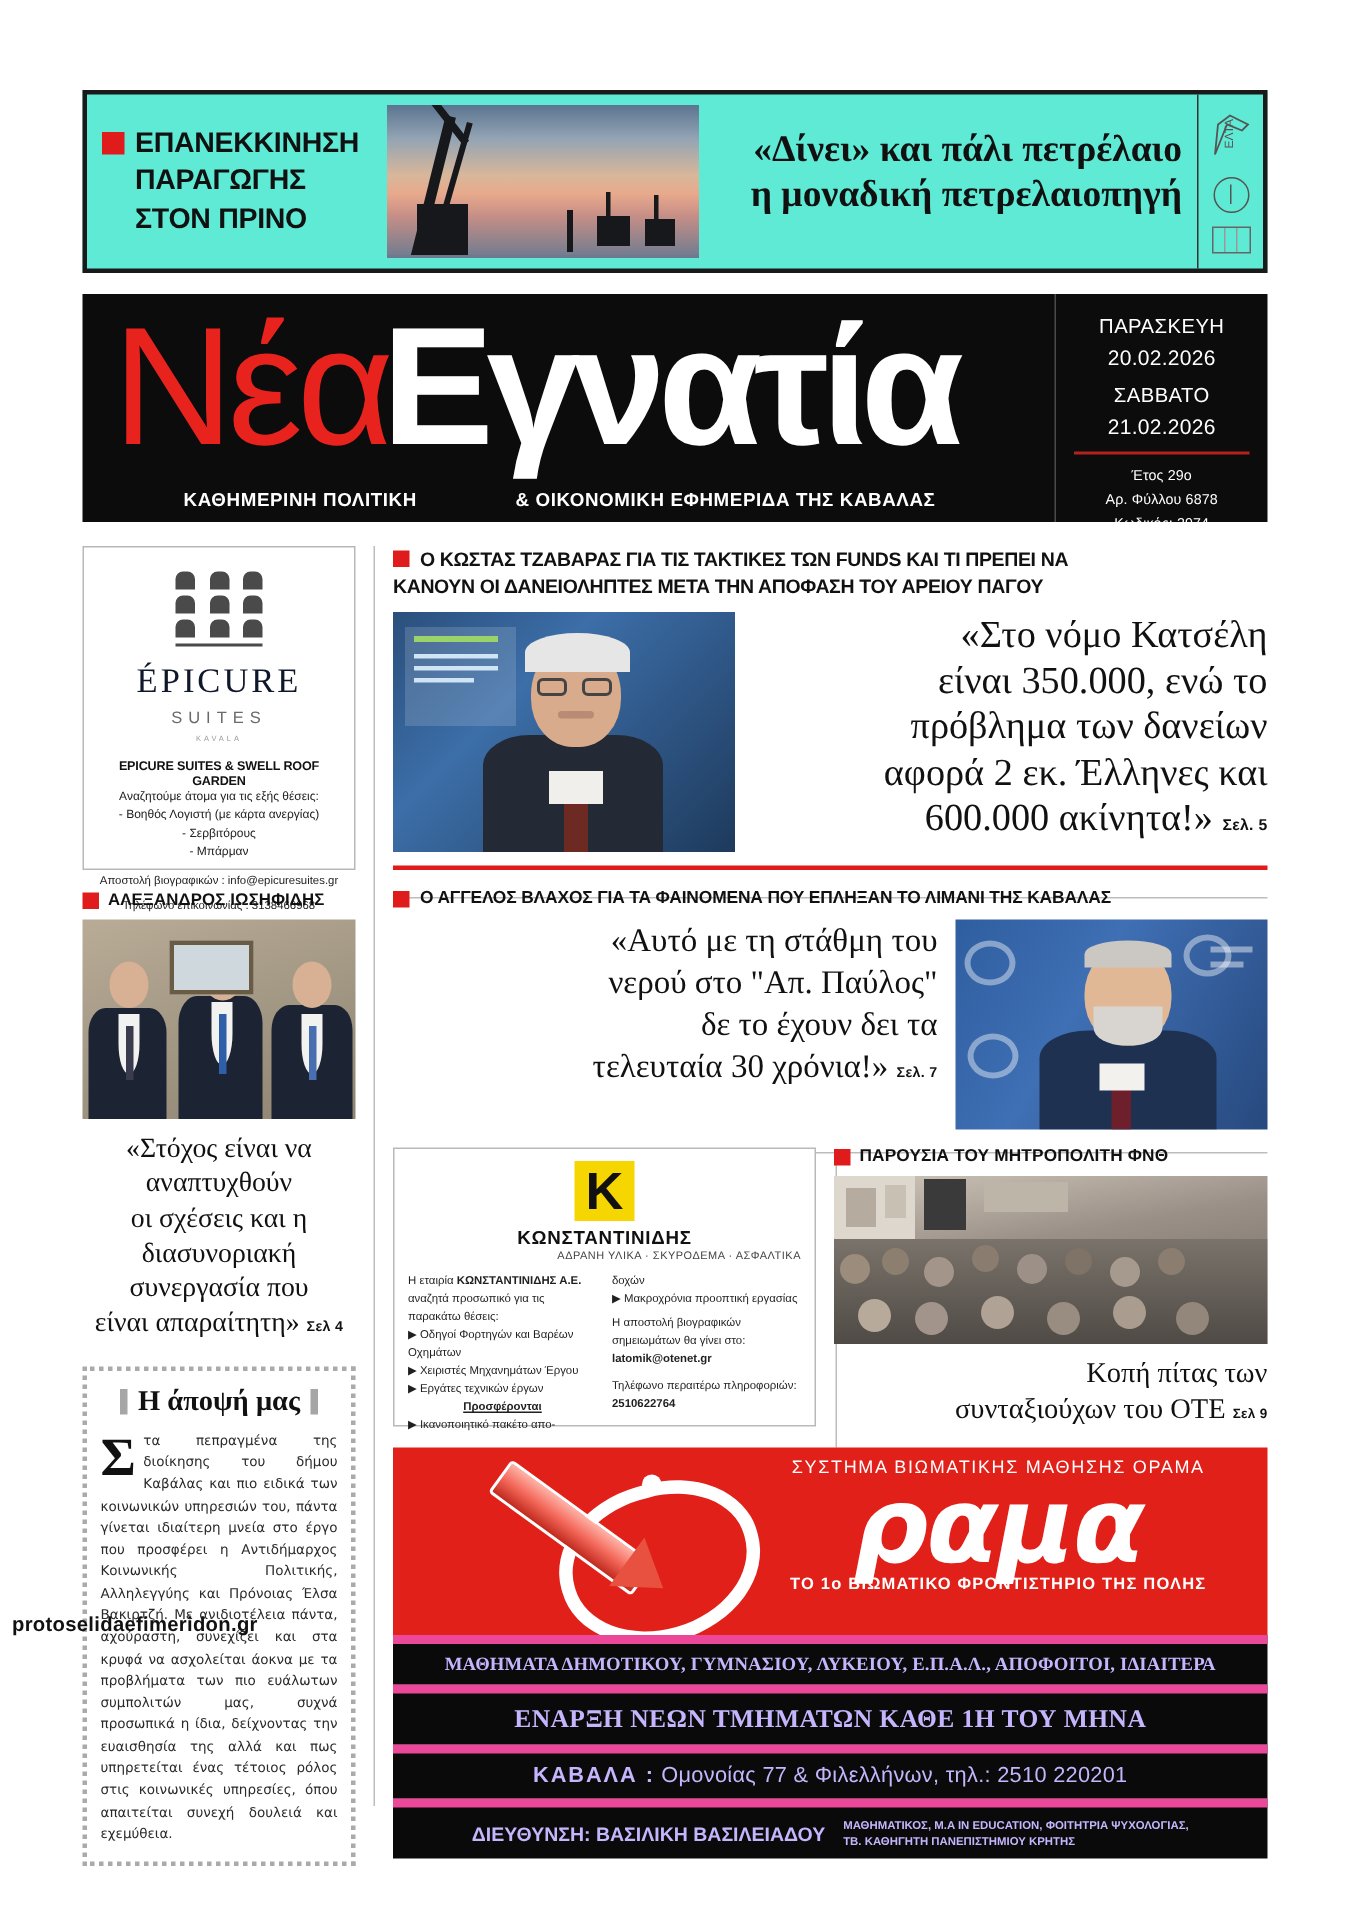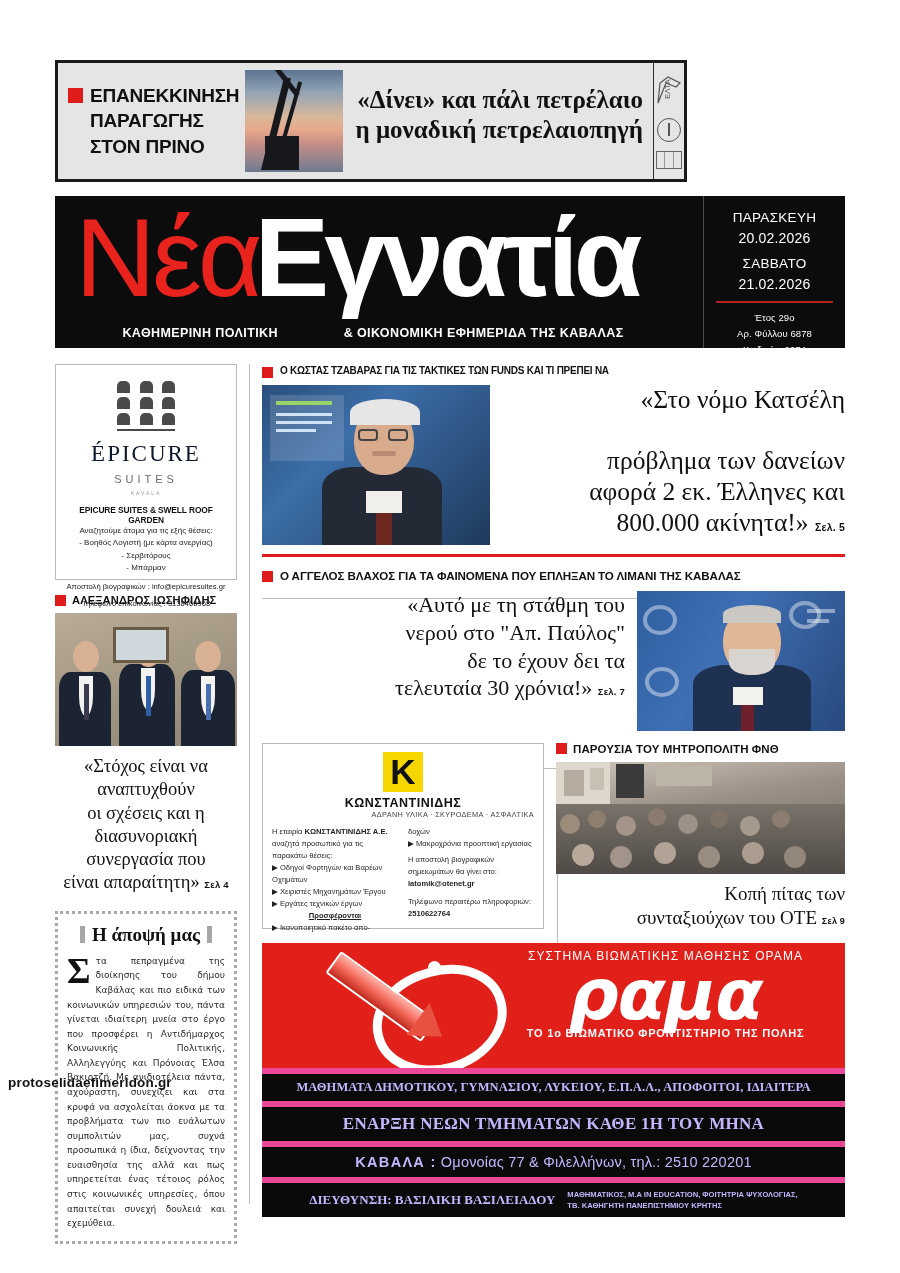--- a/index.html
+++ b/index.html
@@ -7,22 +7,22 @@
   html, body {
     width: 900px; height: 1273px;
     background: #ffffff;
     font-family: "Liberation Sans", "DejaVu Sans", sans-serif;
     overflow: hidden;
   }
   .page { position: relative; width: 900px; height: 1273px; background: #fff; }
 
   
   .topstrip {
-    position: absolute; left: 55px; top: 60px; width: 632px; height: 122px;
-    border: 3px solid #1a1a1a; background: #e5e5e5; display: flex; align-items: stretch;
+    position: absolute; left: 55px; top: 60px; width: 790px; height: 122px;
+    border: 3px solid #1a1a1a; background: #5eead4; display: flex; align-items: stretch;
   }
   .topstrip-left {
     width: 200px; display: flex; flex-direction: column; justify-content: center;
     padding: 4px 6px 4px 10px;
   }
   .ts-line { display: flex; align-items: center; gap: 7px; }
   .redsq { width: 15px; height: 15px; background: #e01b1b; flex: 0 0 auto; }
   .ts-text {
     font-weight: 700; font-size: 19px; line-height: 1.32; color: #111;
     letter-spacing: -0.2px; white-space: nowrap;
@@ -150,21 +150,21 @@
     float: left; font-family: "Liberation Serif", serif; font-size: 36px;
     line-height: 0.78; font-weight: 700; margin: 3px 5px 0 0; color: #111;
   }
 
   
   .main { position: absolute; left: 262px; top: 364px; width: 583px; }
 
   .kicker { display: flex; align-items: flex-start; gap: 7px; }
   .kicker .redsq { width: 11px; height: 11px; margin-top: 3px; }
   .kicker-text {
-    font-size: 10px; font-weight: 700; color: #111; line-height: 1.42;
+    font-size: 13px; font-weight: 700; color: #111; line-height: 1.42;
     letter-spacing: -0.25px;
   }
   .kicker-text .l2 { display: block; margin-left: -18px; }
 
   .lead { display: flex; gap: 12px; margin-top: 7px; }
   .ph-tzavaras {
     width: 228px; height: 160px; flex: 0 0 auto;
     background: linear-gradient(135deg,#2a4f7c 0%,#3c6ea8 35%,#1e3a5c 100%);
     position: relative; overflow: hidden;
   }
@@ -254,21 +254,21 @@
     font-family: "DejaVu Sans", sans-serif;
   }
   .or-l3 { color: #fff; font-size: 11px; letter-spacing: 0.8px; font-weight: 700; margin-top: -2px; }
 
   .blk { background: #0a0a0a; color: #c4b5fd; text-align: center; border-top: 6px solid #ec4899; }
   .blk1 { padding: 6px 4px; font-family: "Liberation Serif", serif; font-weight: 700; font-size: 12.5px; letter-spacing: 0.1px; }
   .blk2 { padding: 7px 4px; font-family: "Liberation Serif", serif; font-weight: 700; font-size: 17px; letter-spacing: 0.3px; }
   .blk3 { padding: 7px 4px; font-size: 14.5px; letter-spacing: 0.2px; }
   .blk3 b { font-weight: 700; letter-spacing: 1.3px; }
   .blk4 { padding: 6px 8px; display: flex; align-items: center; justify-content: center; gap: 12px; }
-  .blk4 .nm { font-family: Liberation Serif, serif; font-weight: 700; font-size: 13px; }
+  .blk4 .nm { font-family: Liberation Sans, sans-serif; font-weight: 700; font-size: 13px; }
   .blk4 .cr { font-size: 7.6px; font-weight: 700; line-height: 1.45; text-align: left; }
 
   
   .watermark {
     position: absolute; left: 8px; top: 1075px; font-size: 13.5px; font-weight: 700;
     color: #111; letter-spacing: 0.2px; z-index: 50; white-space: nowrap;
     font-family: "Liberation Sans", sans-serif;
   }
 </style>
 </head>
@@ -426,20 +426,21 @@
       </div>
     </div>
   </div>
 
   <div class="main">
 
     <div class="kicker">
       <span class="redsq"></span>
       <span class="kicker-text">
         <span>Ο ΚΩΣΤΑΣ ΤΖΑΒΑΡΑΣ ΓΙΑ ΤΙΣ ΤΑΚΤΙΚΕΣ ΤΩΝ FUNDS ΚΑΙ ΤΙ ΠΡΕΠΕΙ ΝΑ</span>
+        <span class="l2">ΚΑΝΟΥΝ ΟΙ ΔΑΝΕΙΟΛΗΠΤΕΣ ΜΕΤΑ ΤΗΝ ΑΠΟΦΑΣΗ ΤΟΥ ΑΡΕΙΟΥ ΠΑΓΟΥ</span>
       </span>
     </div>
 
     <div class="lead">
       <div class="ph-tzavaras">
         <div style="position:absolute;left:8px;top:10px;width:74px;height:66px;background:rgba(255,255,255,.15);"></div>
         <div style="position:absolute;left:14px;top:16px;width:56px;height:4px;background:#9ad36a;"></div>
         <div style="position:absolute;left:14px;top:28px;width:56px;height:3px;background:#cfe4f5;"></div>
         <div style="position:absolute;left:14px;top:36px;width:56px;height:3px;background:#cfe4f5;"></div>
         <div style="position:absolute;left:14px;top:44px;width:40px;height:3px;background:#cfe4f5;"></div>
@@ -447,24 +448,24 @@
         <div style="position:absolute;left:92px;top:20px;width:60px;height:70px;background:#d7ab8c;border-radius:50% 50% 46% 46%;"></div>
         <div style="position:absolute;left:88px;top:14px;width:70px;height:26px;background:#e6e6e6;border-radius:50% 50% 0 0;"></div>
         <div style="position:absolute;left:96px;top:44px;width:20px;height:12px;border:2px solid #444;border-radius:4px;"></div>
         <div style="position:absolute;left:126px;top:44px;width:20px;height:12px;border:2px solid #444;border-radius:4px;"></div>
         <div style="position:absolute;left:110px;top:66px;width:24px;height:5px;background:#b98b74;border-radius:3px;"></div>
         <div style="position:absolute;left:114px;bottom:0;width:16px;height:52px;background:#6d2a22;"></div>
         <div style="position:absolute;left:104px;bottom:32px;width:36px;height:22px;background:#f0efec;"></div>
       </div>
       <div class="lead-quote">
         <span>«Στο νόμο Κατσέλη</span><br>
-        <br>
+        <span>είναι 350.000, ενώ το</span><br>
         <span>πρόβλημα των δανείων</span><br>
         <span>αφορά 2 εκ. Έλληνες και</span><br>
-        <span>800.000 ακίνητα!»</span>
+        <span>600.000 ακίνητα!»</span>
         <span class="sel">Σελ. 5</span>
       </div>
     </div>
     <div class="band-red"></div>
 
     <div class="sec2">
       <div class="kicker">
         <span class="redsq"></span>
         <span class="kicker-text">Ο ΑΓΓΕΛΟΣ ΒΛΑΧΟΣ ΓΙΑ ΤΑ ΦΑΙΝΟΜΕΝΑ ΠΟΥ ΕΠΛΗΞΑΝ ΤΟ ΛΙΜΑΝΙ ΤΗΣ ΚΑΒΑΛΑΣ</span>
       </div>

